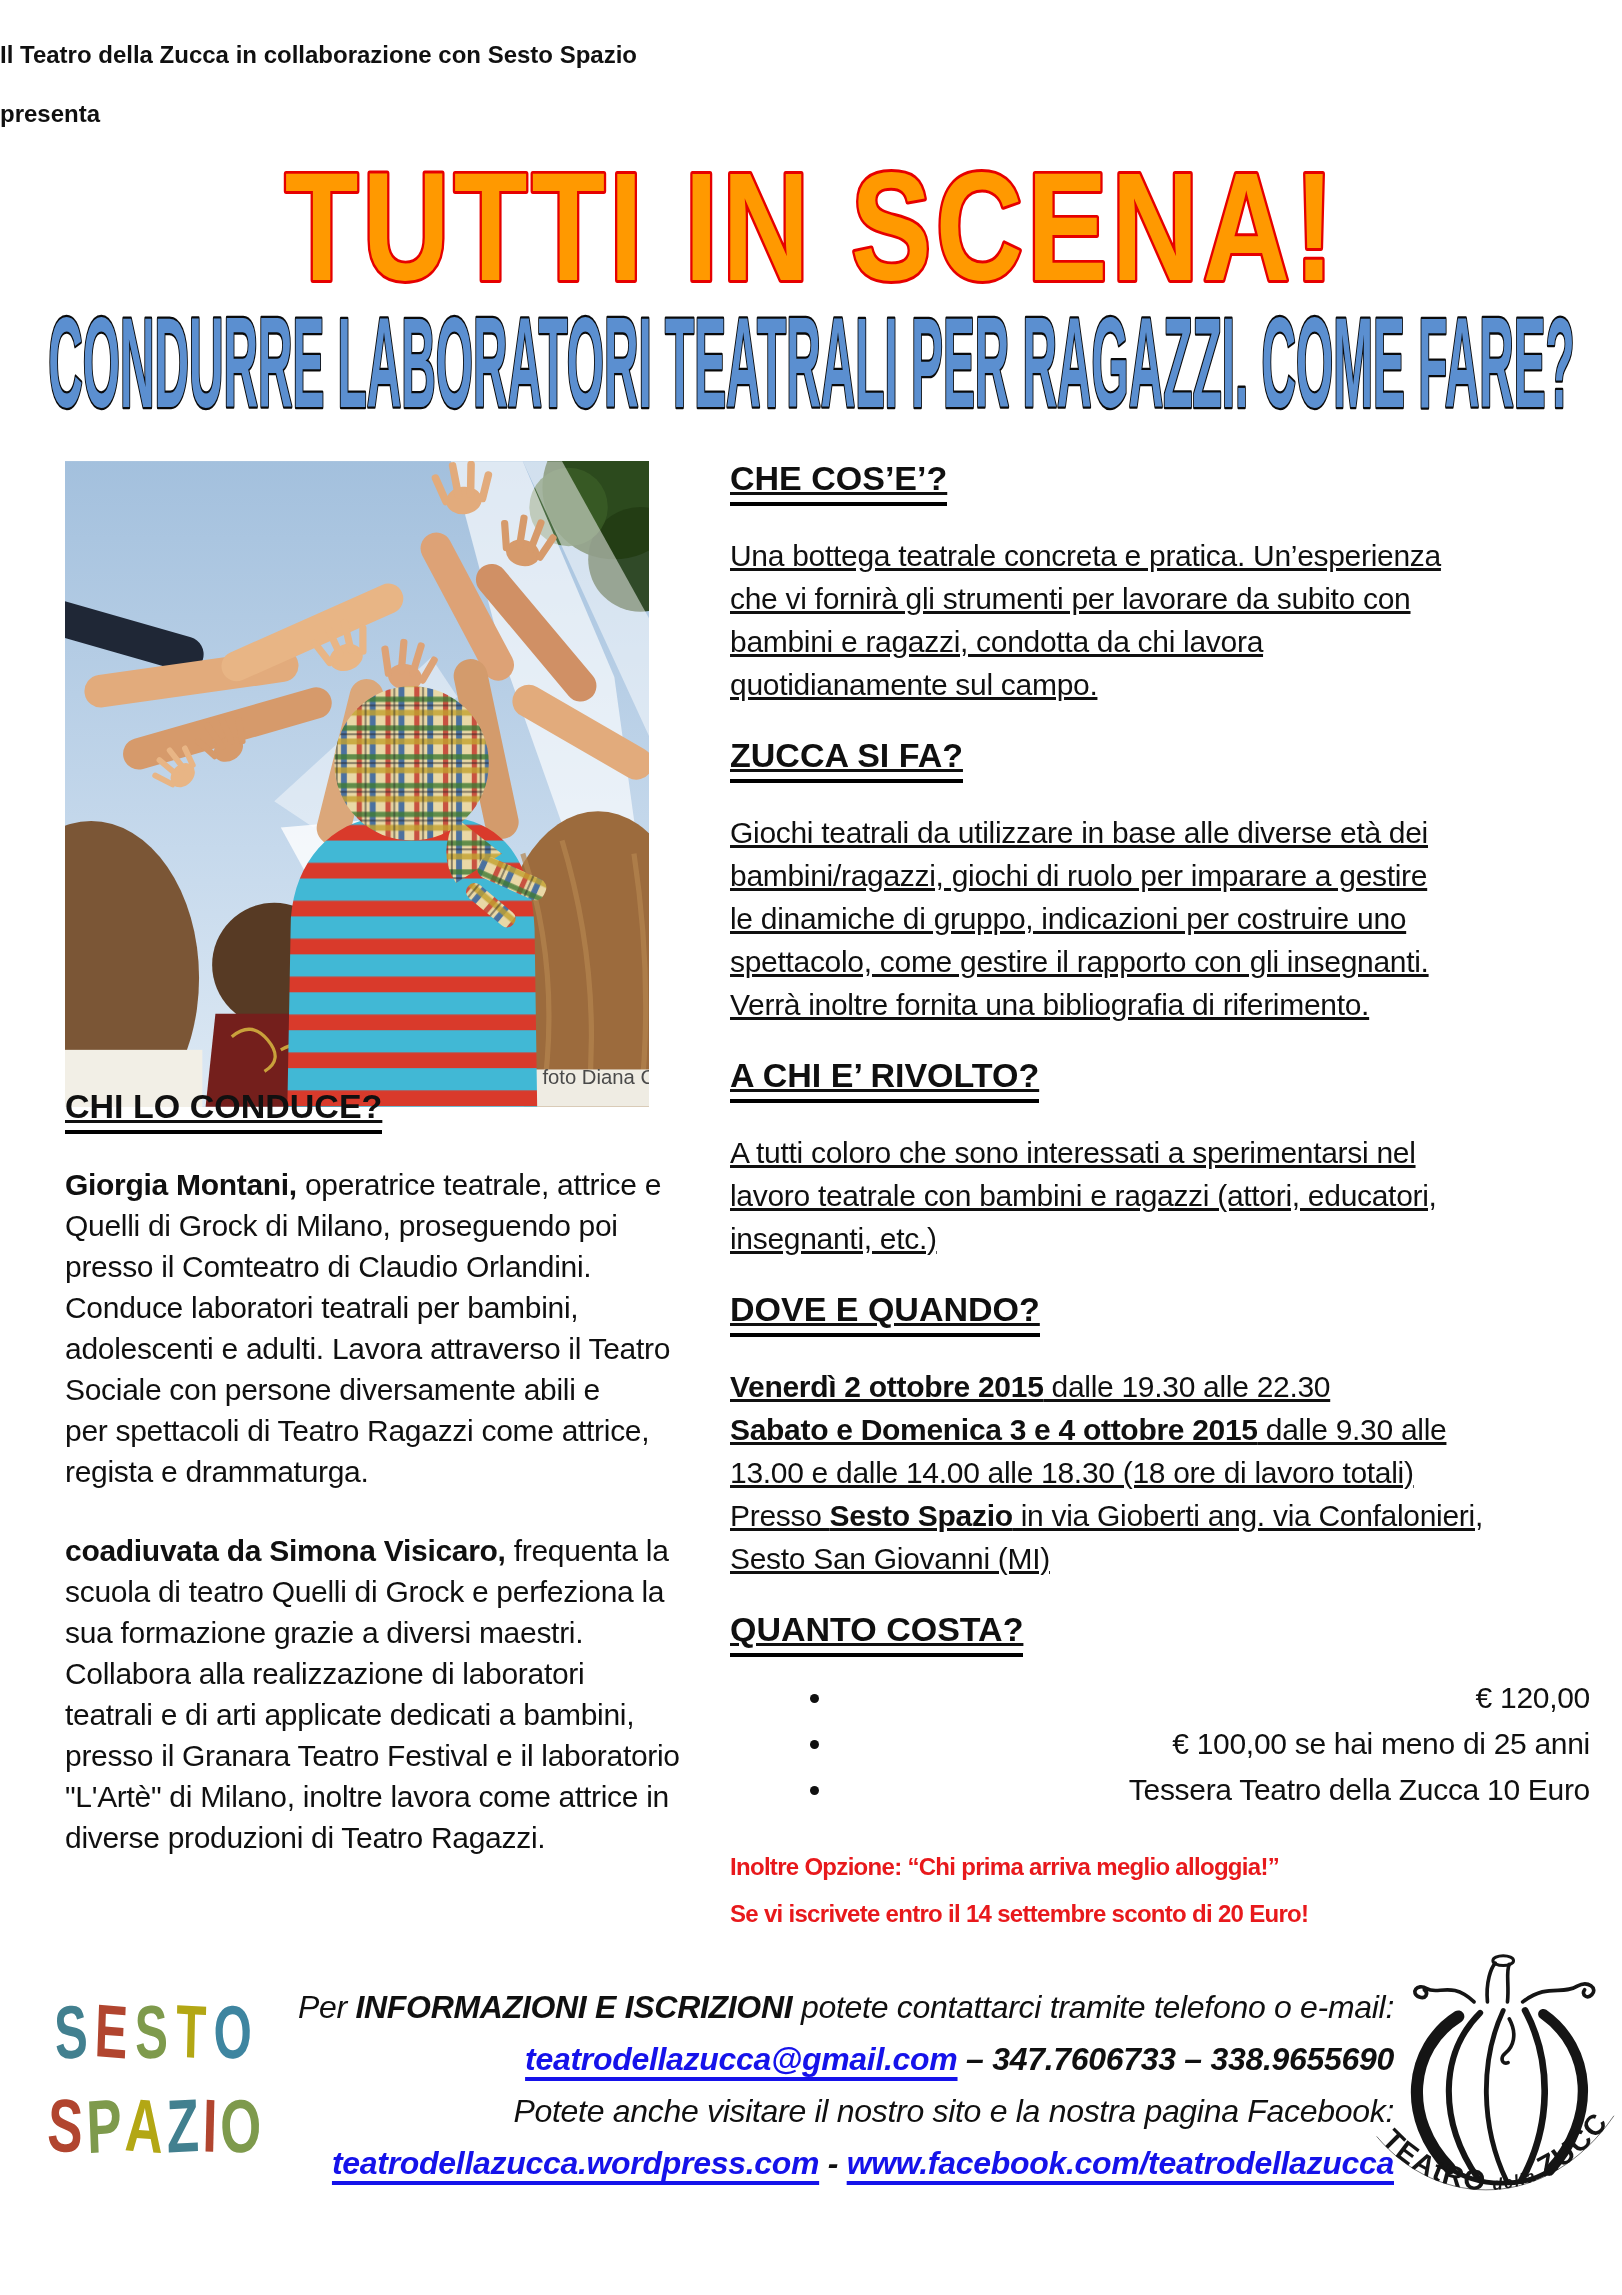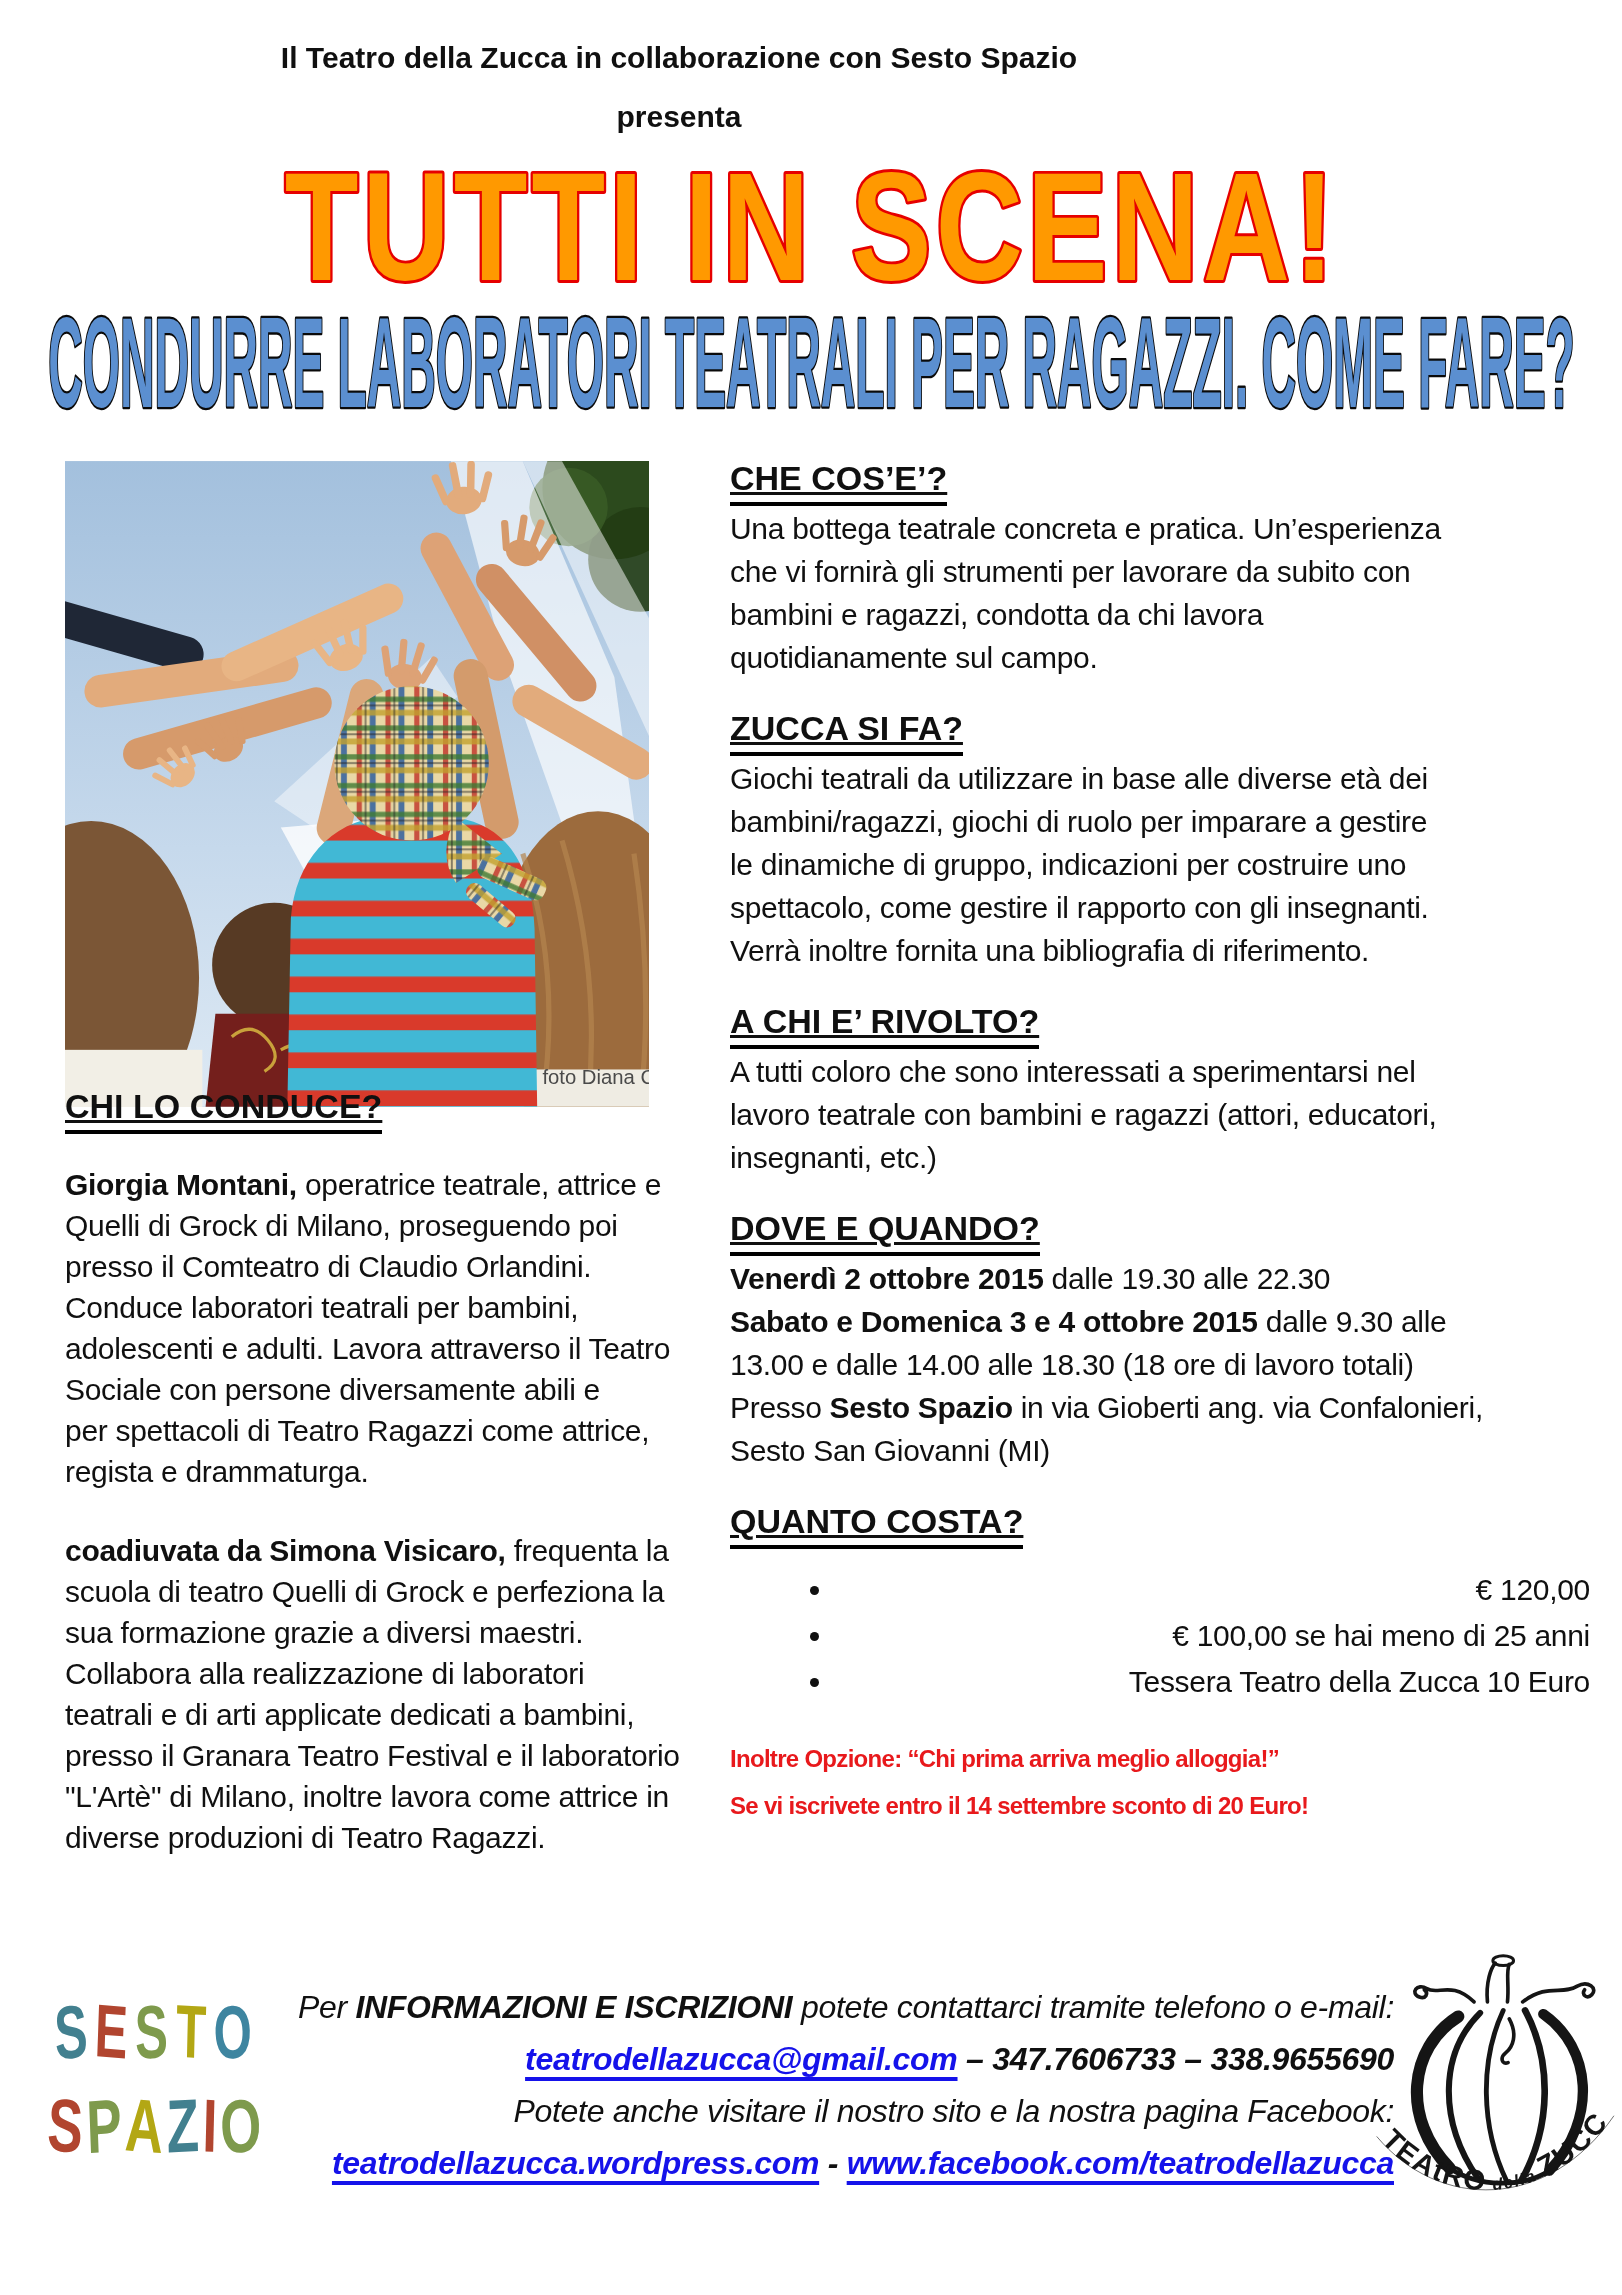--- a/index.html
+++ b/index.html
@@ -4,38 +4,38 @@
 <style>
   :root{
     --title-fill:#FF9900; --title-stroke:#E60000;
     --subtitle-fill:#5B8FD0; --subtitle-stroke:#0A0A0A;
     --promo-red:#E8191C; --link-blue:#1512EA;
   }
   *{margin:0;padding:0;box-sizing:border-box;}
   html,body{width:1623px;height:2295px;background:#ffffff;
     font-family:"Liberation Sans",sans-serif;color:#101010;}
   
-  .top-line{position:absolute;left:0;width:1358px;text-align:center;
-    font-size:30px;font-weight:bold;letter-spacing:0px;}
+  .top-line{position:absolute;left:0;width:1358px;
+    font-size:24px;font-weight:bold;letter-spacing:0px;}
   .title-svg{position:absolute;left:0;}
   .main-title{fill:var(--title-fill);stroke:var(--title-stroke);stroke-width:9;
     paint-order:stroke;stroke-linejoin:round;font-weight:800;
     font-family:"Liberation Sans",sans-serif;letter-spacing:8px;}
   .sub-title{fill:var(--subtitle-fill);stroke:var(--subtitle-stroke);stroke-width:7;
     paint-order:stroke;stroke-linejoin:round;font-weight:bold;
     font-family:"Liberation Sans",sans-serif;}
   
   .col{position:absolute;}
   .heading{display:inline-block;font-size:34px;font-weight:bold;
     border-bottom:4.6px solid #000;padding-bottom:3.9px;line-height:1.15;text-decoration:underline;}
   .para{font-size:30px;line-height:43px;letter-spacing:-0.3px;}
   .para b{font-weight:bold;}
   .left-col .para{line-height:41px;}
   .sec{margin-top:30px;}
-  .para.mt{margin-top:1px;}
+  .para.mt{margin-top:28px;text-decoration:underline;}
   ul.prices{margin-top:18.3px;padding-left:105px;font-size:30px;line-height:46px;
     letter-spacing:-0.3px;}
   ul.prices li{padding-left:11.8px;text-align:right;}
   .promo{margin-top:30px;font-size:24px;font-weight:bold;line-height:47px;
     color:var(--promo-red);white-space:nowrap;letter-spacing:-0.7px;}
   
   .photo{position:absolute;left:65px;top:461px;width:584px;height:646px;
     overflow:hidden;background:#b9cfe4;}
   
   .footer{position:absolute;left:216px;top:1981px;width:1178px;text-align:right;

